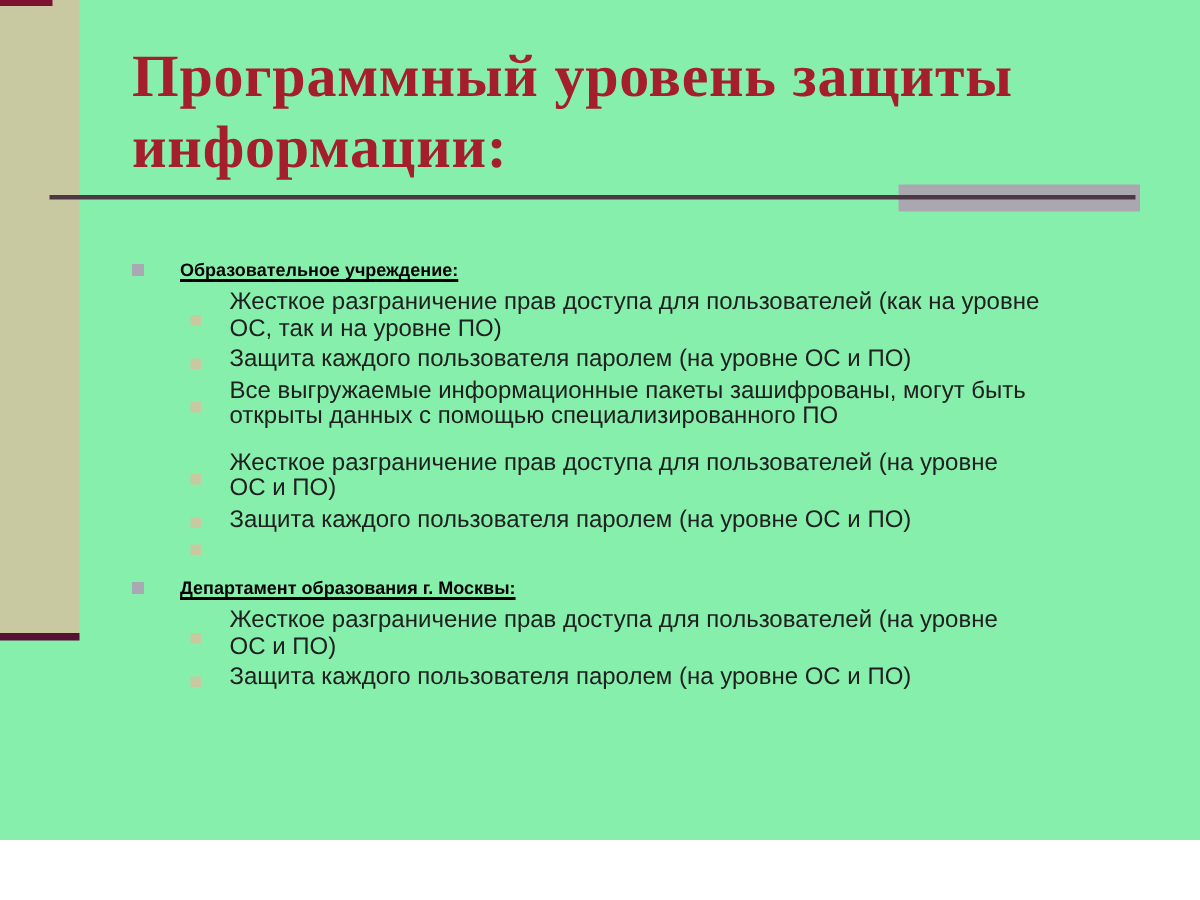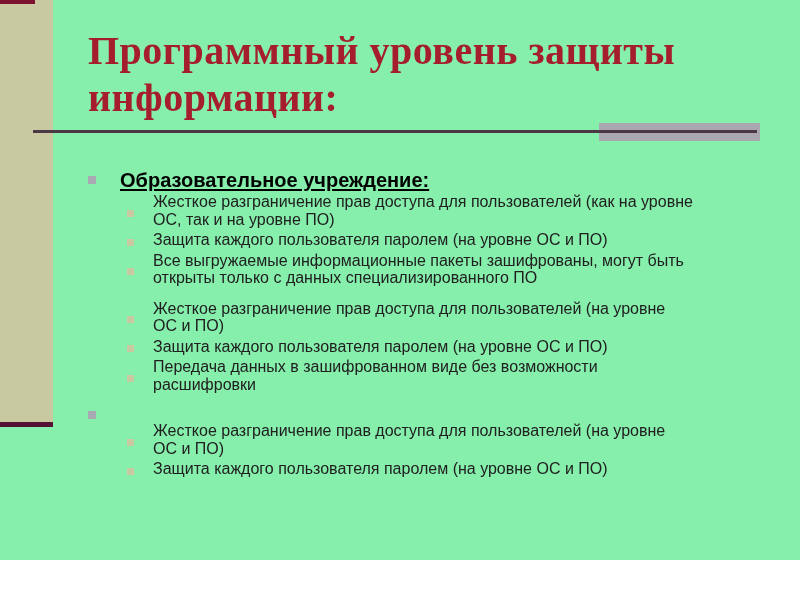--- a/index.html
+++ b/index.html
@@ -74,21 +74,21 @@
 
   .head-row { display: flex; align-items: flex-start; margin-bottom: 3px; }
   .bullet-l1 {
     flex: none;
     width: 8px; height: 8px;
     background: #A9A9B3;
     margin: 5px 0 0 0;
   }
   .head-text {
     margin-left: 24px;
-    font-size: 20px;
+    font-size: 12px;
     line-height: 19px;
     font-weight: bold;
     color: #000;
     text-decoration: underline;
     text-decoration-thickness: 1.5px;
     text-underline-offset: 2px;
   }
 
   .sub-row { display: flex; align-items: center; margin: 3px 0 0 39px; }
   .bullet-l2 {
@@ -131,44 +131,43 @@
         <span class="sub-text">Жесткое разграничение прав доступа для пользователей (как на уровне
 ОС, так и на уровне ПО)</span>
       </div>
       <div class="sub-row">
         <span class="bullet-l2"></span>
         <span class="sub-text">Защита каждого пользователя паролем (на уровне ОС и ПО)</span>
       </div>
       <div class="sub-row">
         <span class="bullet-l2"></span>
         <span class="sub-text">Все выгружаемые информационные пакеты зашифрованы, могут быть
-открыты только с данных специализированного ПО</span>
+открыты данных с помощью специализированного ПО</span>
       </div>
     </div>
 
     <div class="section">
       <div class="sub-row">
         <span class="bullet-l2"></span>
         <span class="sub-text">Жесткое разграничение прав доступа для пользователей (на уровне
 ОС и ПО)</span>
       </div>
       <div class="sub-row">
         <span class="bullet-l2"></span>
         <span class="sub-text">Защита каждого пользователя паролем (на уровне ОС и ПО)</span>
       </div>
       <div class="sub-row">
         <span class="bullet-l2"></span>
-        <span class="sub-text">Передача данных в зашифрованном виде без возможности
-расшифровки</span>
       </div>
     </div>
 
     <div class="section">
       <div class="head-row">
         <span class="bullet-l1"></span>
+        <span class="head-text">Департамент образования г. Москвы:</span>
       </div>
       <div class="sub-row">
         <span class="bullet-l2"></span>
         <span class="sub-text">Жесткое разграничение прав доступа для пользователей (на уровне
 ОС и ПО)</span>
       </div>
       <div class="sub-row">
         <span class="bullet-l2"></span>
         <span class="sub-text">Защита каждого пользователя паролем (на уровне ОС и ПО)</span>
       </div>

